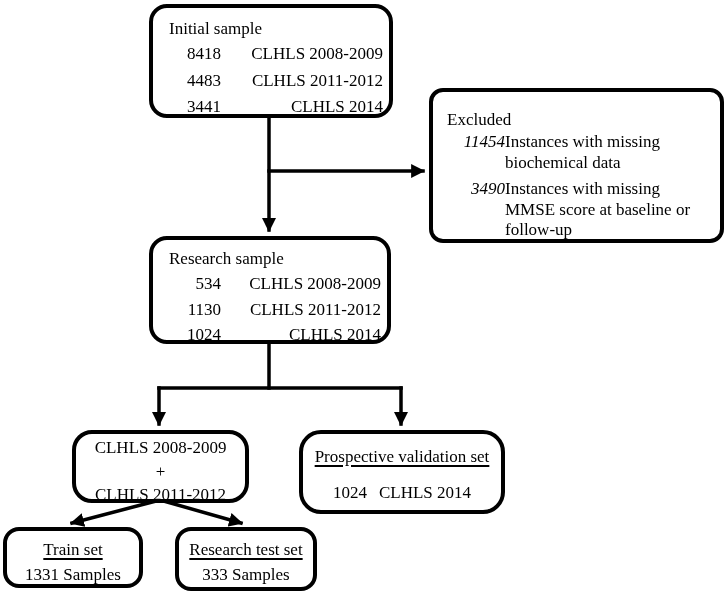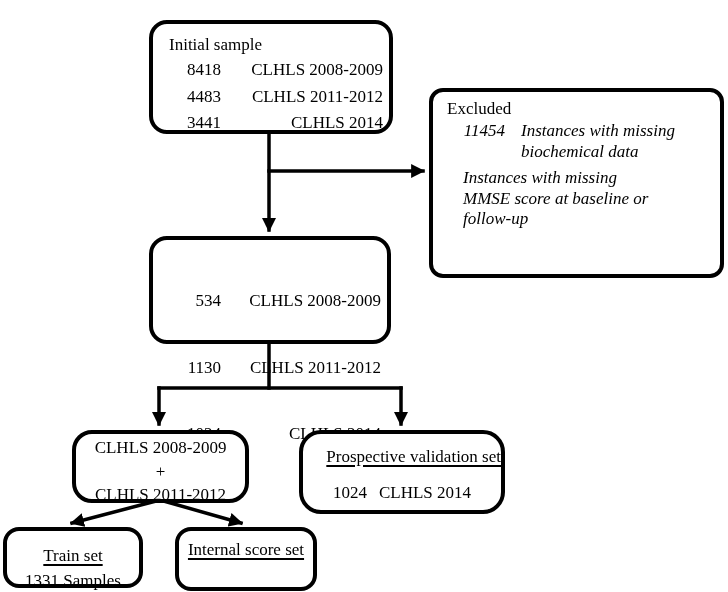--- a/index.html
+++ b/index.html
@@ -18,35 +18,35 @@
   }
   .box {
     position: absolute;
     box-sizing: border-box;
     border: 4px solid #000;
     border-radius: 18px;
     background: #ffffff;
     font-size: 17px;
     line-height: 26px;
   }
-  .box-initial   { left: 149px; top: 20px;   width: 244px; height: 114px; padding: 9px 6px 0 16px; }
-  .box-excluded  { left: 429px; top: 88px;  width: 295px; height: 190px; padding: 5px 6px 0 14px; border-radius: 14px; }
+  .box-initial   { left: 149px; top: 4px;   width: 244px; height: 114px; padding: 9px 6px 0 16px; }
+  .box-excluded  { left: 429px; top: 88px;  width: 295px; height: 155px; padding: 16px 6px 0 14px; border-radius: 14px; }
   .box-research  { left: 149px; top: 236px; width: 242px; height: 108px; padding: 7px 6px 0 16px; }
   .box-combined  { left: 72px;  top: 430px; width: 177px; height: 73px;  border-radius: 20px; text-align: center; line-height: 23.5px; padding-top: 2px; }
-  .box-prospective { left: 299px; top: 430px; width: 206px; height: 84px; border-radius: 22px; text-align: right; padding-top: 11px; }
-  .box-train     { left: 3px;   top: 527px; width: 140px; height: 61px;  border-radius: 16px; text-align: center; padding-top: 12px; line-height: 25px; }
+  .box-prospective { left: 299px; top: 430px; width: 206px; height: 84px; border-radius: 22px; text-align: center; padding-top: 11px; }
+  .box-train     { left: 3px;   top: 527px; width: 140px; height: 61px;  border-radius: 16px; text-align: center; padding-top: 6px; line-height: 25px; }
   .box-internal  { left: 175px; top: 527px; width: 142px; height: 64px;  border-radius: 16px; text-align: center; padding-top: 6px; line-height: 25px; }
   .box-title { display: block; line-height: 24px; }
   .num-row { display: flex; line-height: 26.5px; justify-content: space-between; }
-  .box-research .num-row { line-height: 25.5px; margin-top: 41px; }
+  .box-research .num-row { line-height: 25.5px; }
   .num-row .count { width: 52px; text-align: right; flex: none; }
   .num-row .label { margin-left: 12px; }
   .ex-row { display: flex; line-height: 20.5px; margin-bottom: 6px; }
   .ex-row .count { width: 58px; text-align: right; flex: none; font-style: italic; }
-  .ex-row .reason { margin-left: 16px; width: 192px; white-space: pre-line; font-style: italic; }
+  .ex-row .reason { width: 192px; white-space: pre-line; }
   .ul { text-decoration: underline; text-underline-offset: 3px; text-decoration-thickness: 1.5px; }
   .pv-row { display: flex; justify-content: center; gap: 12px; margin-top: 13px; line-height: 22px; }
   .line2 { display: block; }
 </style>
 </head>
 <body>
 
 <div class="stage">
 
   <svg class="connectors" viewBox="0 0 728 592" xmlns="http://www.w3.org/2000/svg">
@@ -84,29 +84,31 @@
   </div>
 
   <div class="box box-excluded">
     <span class="box-title">Excluded</span>
     <div class="ex-row">
       <span class="count">11454</span>
       <span class="reason">Instances with missing
 biochemical data</span>
     </div>
     <div class="ex-row">
+      <span class="count">3490</span>
       <span class="reason">Instances with missing
 MMSE score at baseline or
 follow-up</span>
     </div>
     <div class="ex-row">
     </div>
   </div>
 
   <div class="box box-research">
+    <span class="box-title">Research sample</span>
     <div class="num-row">
       <span class="count">534</span>
       <span class="label">CLHLS 2008-2009</span>
     </div>
     <div class="num-row">
       <span class="count">1130</span>
       <span class="label">CLHLS 2011-2012</span>
     </div>
     <div class="num-row">
       <span class="count">1024</span>
@@ -127,16 +129,17 @@
       <span>CLHLS 2014</span>
     </div>
   </div>
 
   <div class="box box-train">
     <span class="line2 ul">Train set</span>
     <span class="line2">1331 Samples</span>
   </div>
 
   <div class="box box-internal">
-    <span class="line2 ul">Internal score set</span>
+    <span class="line2 ul">Research test set</span>
+    <span class="line2">333 Samples</span>
   </div>
 
 </div>
 
 </body></html>

